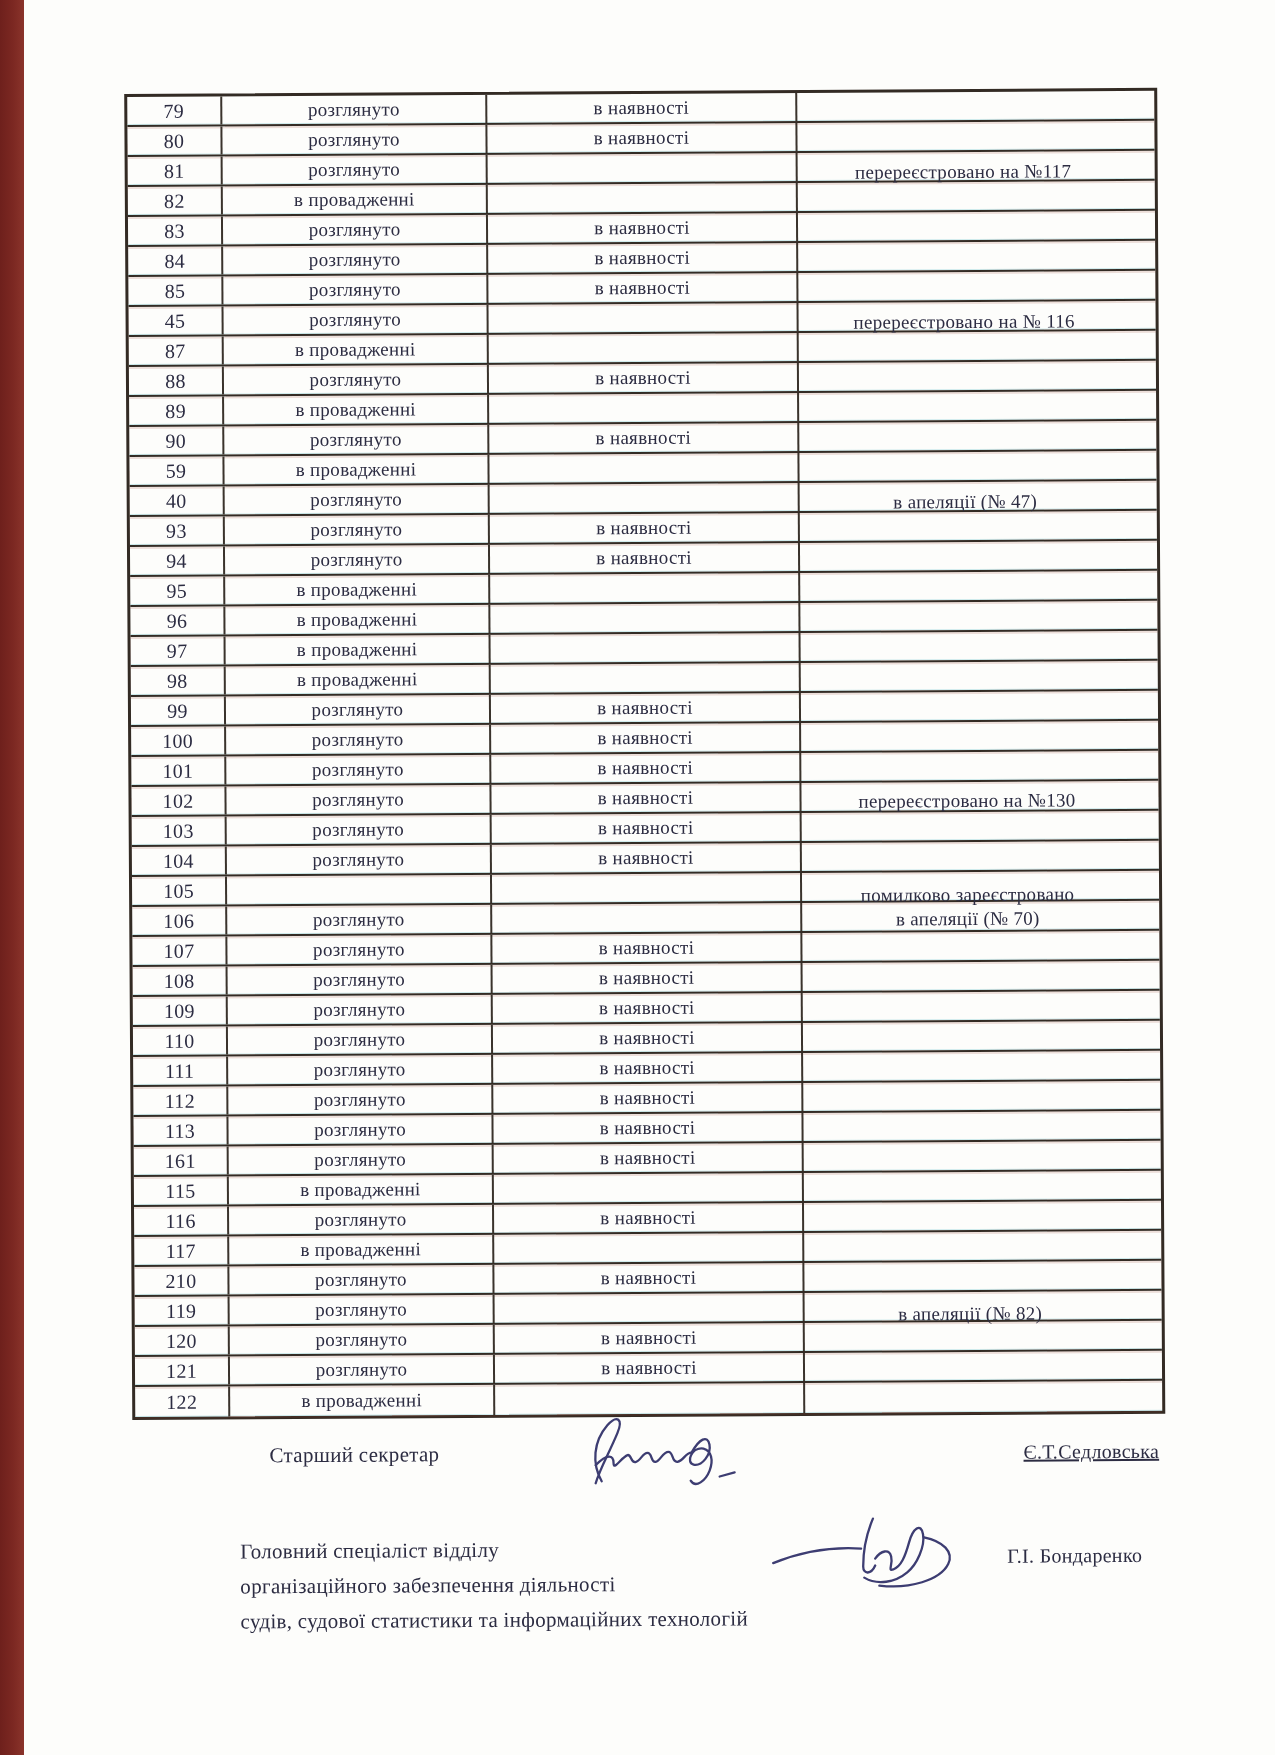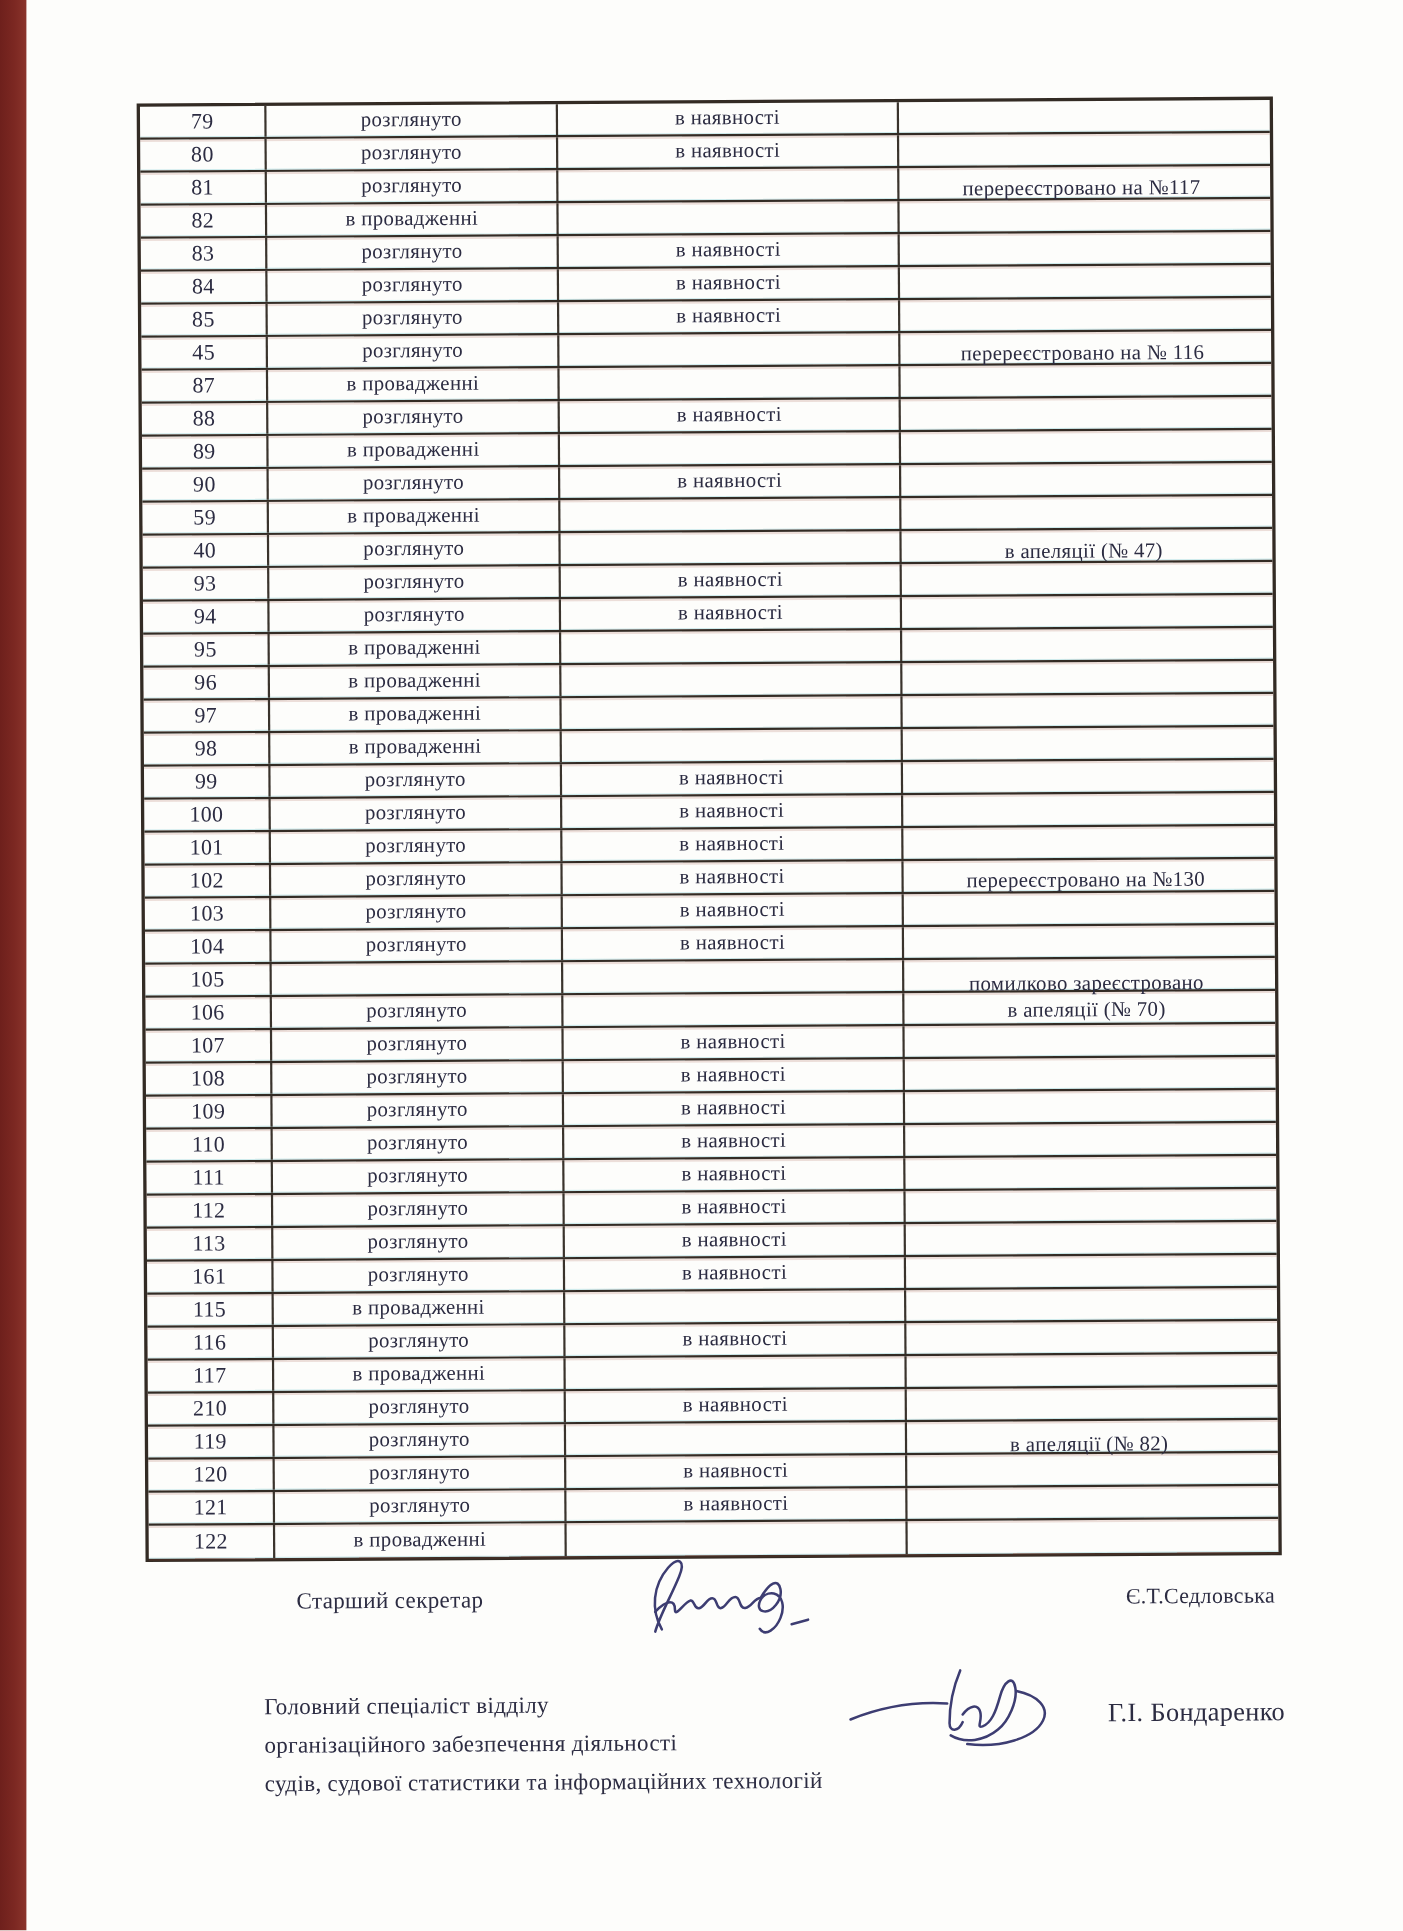--- a/index.html
+++ b/index.html
@@ -34,33 +34,33 @@
   }
   .trow:last-child{border-bottom:none;}
   .cell{
     box-sizing:border-box;height:100%;
     display:flex;align-items:center;justify-content:center;
     color:#2c2c42;font-size:19px;letter-spacing:.3px;
     border-right:2px solid #3a332c;
     overflow:visible;white-space:nowrap;
   }
   .cell:last-child{border-right:none;}
-  .c-num{width:115px;font-size:20px;}
+  .c-num{width:95px;font-size:20px;}
   .c-status{width:265px;}
   .c-avail{width:310px;}
   .c-note{width:331px;}
   .cell span{display:inline-block;}
   .footer-text{
     position:absolute;color:#2c2c42;letter-spacing:.3px;
     white-space:nowrap;
   }
   .sec-title{left:266px;top:1441px;font-size:21px;}
-  .sec-name{left:1020px;top:1443px;font-size:20px;}
+  .sec-name{left:1020px;top:1443px;font-size:20px;text-decoration:underline;}
   .spec-block{left:236px;top:1532px;font-size:21px;line-height:35px;}
-  .spec-name{left:1003px;top:1547px;font-size:24px;}
+  .spec-name{left:1003px;top:1547px;font-size:20px;}
   .sig{position:absolute;}
   .sig path{fill:none;stroke:#3d3d72;stroke-width:2.3;stroke-linecap:round;stroke-linejoin:round;}
   .sig1{left:570px;top:1403px;}
   .sig2{left:763px;top:1510px;}
 </style>
 </head>
 <body>
 
 <div class="page">
   <div class="edge-strip"></div>

